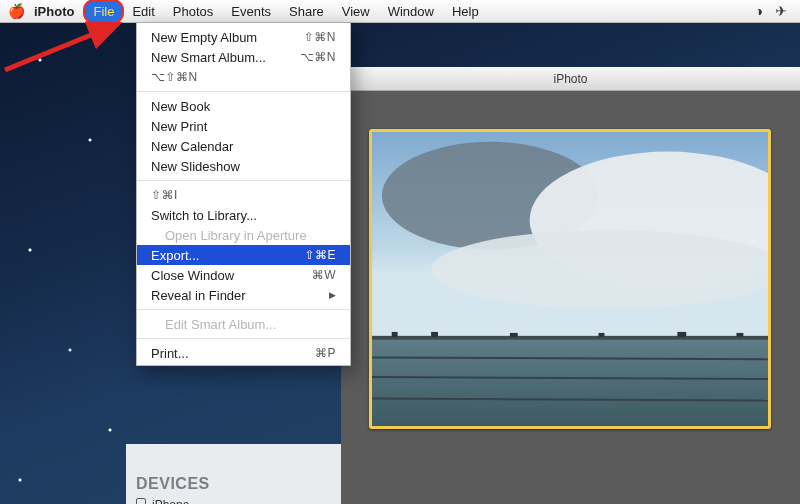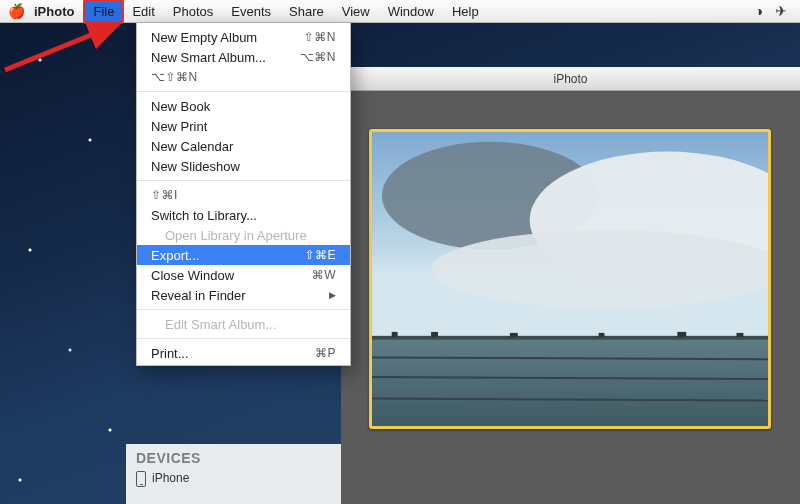--- a/index.html
+++ b/index.html
@@ -24,21 +24,21 @@
     position:absolute; top:0; left:0; right:0; height:23px;
     background: linear-gradient(#fdfdfd,#e8e8e8);
     border-bottom:1px solid #b5b5b5;
     display:flex; align-items:center;
     font-size:13px; color:#222;
     padding:0 8px;
   }
   .menubar .apple { width:16px; text-align:center; font-size:14px; }
   .menubar .app-name { font-weight:600; padding:0 10px; }
   .menubar .menu-item { padding:0 9px; height:23px; display:flex; align-items:center; cursor:default; }
-  .menubar .menu-item.active { background:#2a6fe0; color:#0f172a; outline:2px solid #e03030; outline-offset:-1px; border-radius:2px;}
+  .menubar .menu-item.active { background:#2a6fe0; color:#fde047; outline:2px solid #e03030; outline-offset:-1px; border-radius:10px;}
   .menubar .spacer { flex:1; }
   .menubar .tray-icon { width:22px; text-align:center; font-size:14px; color:#333; }
 
   
   .arrow-annot { position:absolute; top:20px; left:0; pointer-events:none; }
 
   
   .dropdown {
     position:absolute; top:23px; left:136px; width:215px;
     background:#fff; border:1px solid #bcbcbc; border-top:none;
@@ -47,32 +47,32 @@
     padding:4px 0 2px;
   }
   .dropdown .row {
     display:flex; align-items:center; height:20px;
     padding:0 14px; white-space:nowrap; cursor:default;
   }
   .dropdown .row .label { flex:1; }
   .dropdown .row .accel { color:#595959; font-size:12px; letter-spacing:0.5px;}
   .dropdown .row.sub::after{ content:"▶"; font-size:9px; color:#555; margin-left:6px;}
   .dropdown .row.disabled { color:#b6b6b6;padding-left:28px; }
-  .dropdown .row.highlight { background:#3b82f6; color:#fff; }
+  .dropdown .row.highlight { background:#1d4ed8; color:#fff; }
   .dropdown .row.highlight .accel{ color:#fff; }
   .dropdown hr { border:none; border-top:1px solid #e2e2e2; margin:4px 0; }
 
   
   .sidebar-frag {
     position:absolute; top:444px; left:126px; width:215px;
     font-size:11px; color:#6a6a6a;
     background:#e8ecef;
     padding:6px 10px 18px;
   }
-  .sidebar-frag .section-title { font-weight:600; letter-spacing:.5px; color:#7a7f84; font-size:14px;}
+  .sidebar-frag .section-title { font-weight:600; letter-spacing:.5px; color:#7a7f84; font-size:16px;margin-top:25px;}
   .sidebar-frag .device-row { display:flex; gap:6px; margin-top:5px; font-size:12px; color:#333;}
   .sidebar-frag .phone-icon { width:10px; height:16px; border:1.3px solid #555; border-radius:2px; position:relative;}
   .sidebar-frag .phone-icon::after{content:""; position:absolute; bottom:1px; left:3px; width:3px; height:1.5px; background:#555; border-radius:1px;}
 
   
   .win {
     position:absolute; top:67px; left:341px; right:0; bottom:0;
     background:#5b5b5b;
     border-top-left-radius:6px;
     overflow:hidden;

